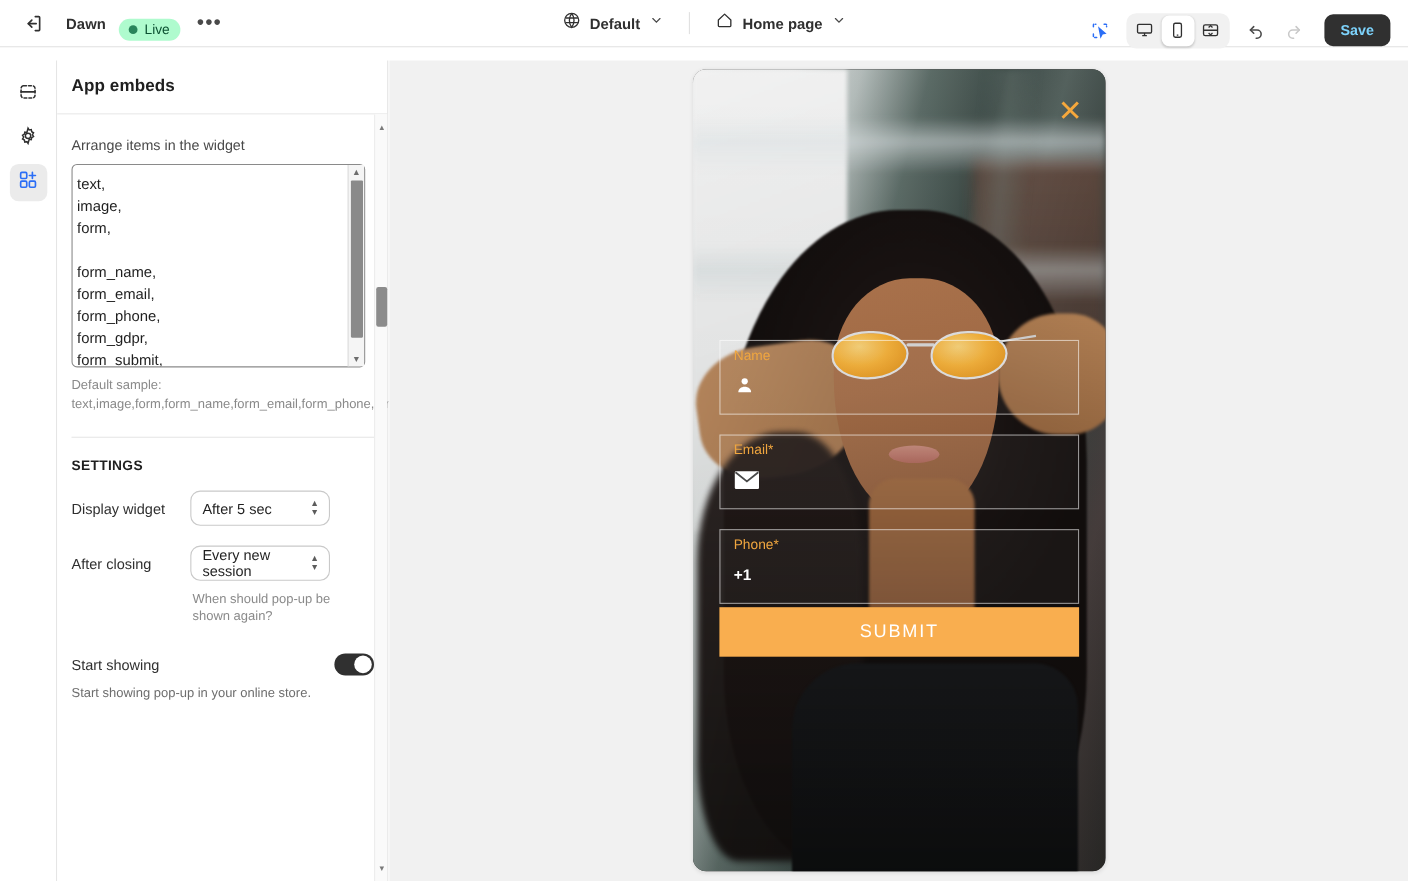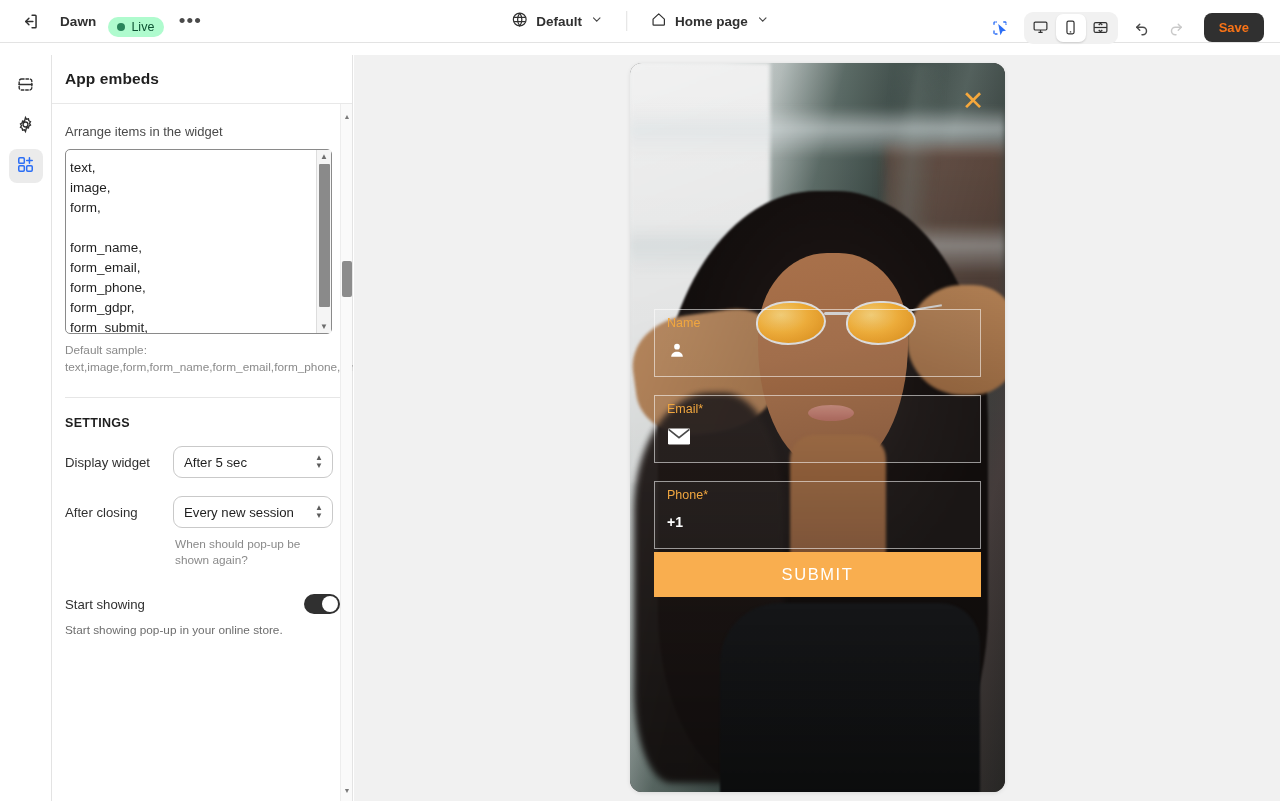--- a/index.html
+++ b/index.html
@@ -56,21 +56,21 @@
   .seg-group {
     display: flex; align-items: center; background: #f1f1f1;
     border-radius: 9px; padding: 2px; margin-left: 6px; margin-right: 6px;
   }
   .seg-btn {
     width: 30px; height: 28px; border-radius: 7px;
     display:flex; align-items:center; justify-content:center; cursor:pointer;
   }
   .seg-btn.active { background: #ffffff; box-shadow: 0 1px 2px rgba(0,0,0,.16); }
   .save-btn {
-    background: #303030; color: #f97316; border: none;
+    background: #303030; color: #7dd3fc; border: none;
     font-size: 13px; font-weight: 600; border-radius: 8px;
     padding: 7px 15px; cursor: pointer; margin-left: 10px;
     font-family: "Liberation Sans", sans-serif;
   }
   .undo-btn svg { stroke: #4a4a4a; }
   .redo-btn svg { stroke: #c9c9c9; }
 
   
   .rail {
     position: absolute; top: 55px; left: 0;
@@ -129,21 +129,21 @@
   .helper { font-size: 11.8px; color: #8a8a8a; line-height: 16.5px; margin-top: 8px; }
   .hr { height: 1px; background: #e6e6e6; margin: 22px 0 18px 0; }
 
   .section-title {
     font-size: 12.5px; font-weight: 700; color: #1f1f1f;
     letter-spacing: .3px; margin-bottom: 16px;
   }
   .row { display: flex; align-items: center; margin-bottom: 8px; }
   .row-label { font-size: 13.2px; color: #303030; width: 108px; flex: none; }
   .fake-select {
-    position: relative; width: 160px; height: 32px;
+    position: relative; width: 127px; height: 32px;
     border: 1px solid #c9c9c9; border-radius: 9px; background: #fff;
     display: flex; align-items: center; padding: 0 26px 0 10px;
     font-size: 13.2px; color: #1f1f1f; cursor: pointer;
   }
   .sel-caret {
     position: absolute; right: 9px; top: 50%; transform: translateY(-50%);
     display: flex; flex-direction: column; gap: 2px; line-height: 6px;
   }
   .sel-caret i { font-style: normal; font-size: 8px; color: #5c5c5c; }
   .sub-helper { font-size: 11.8px; color: #8a8a8a; line-height: 16px; margin: 6px 0 0 110px; width: 150px;}

